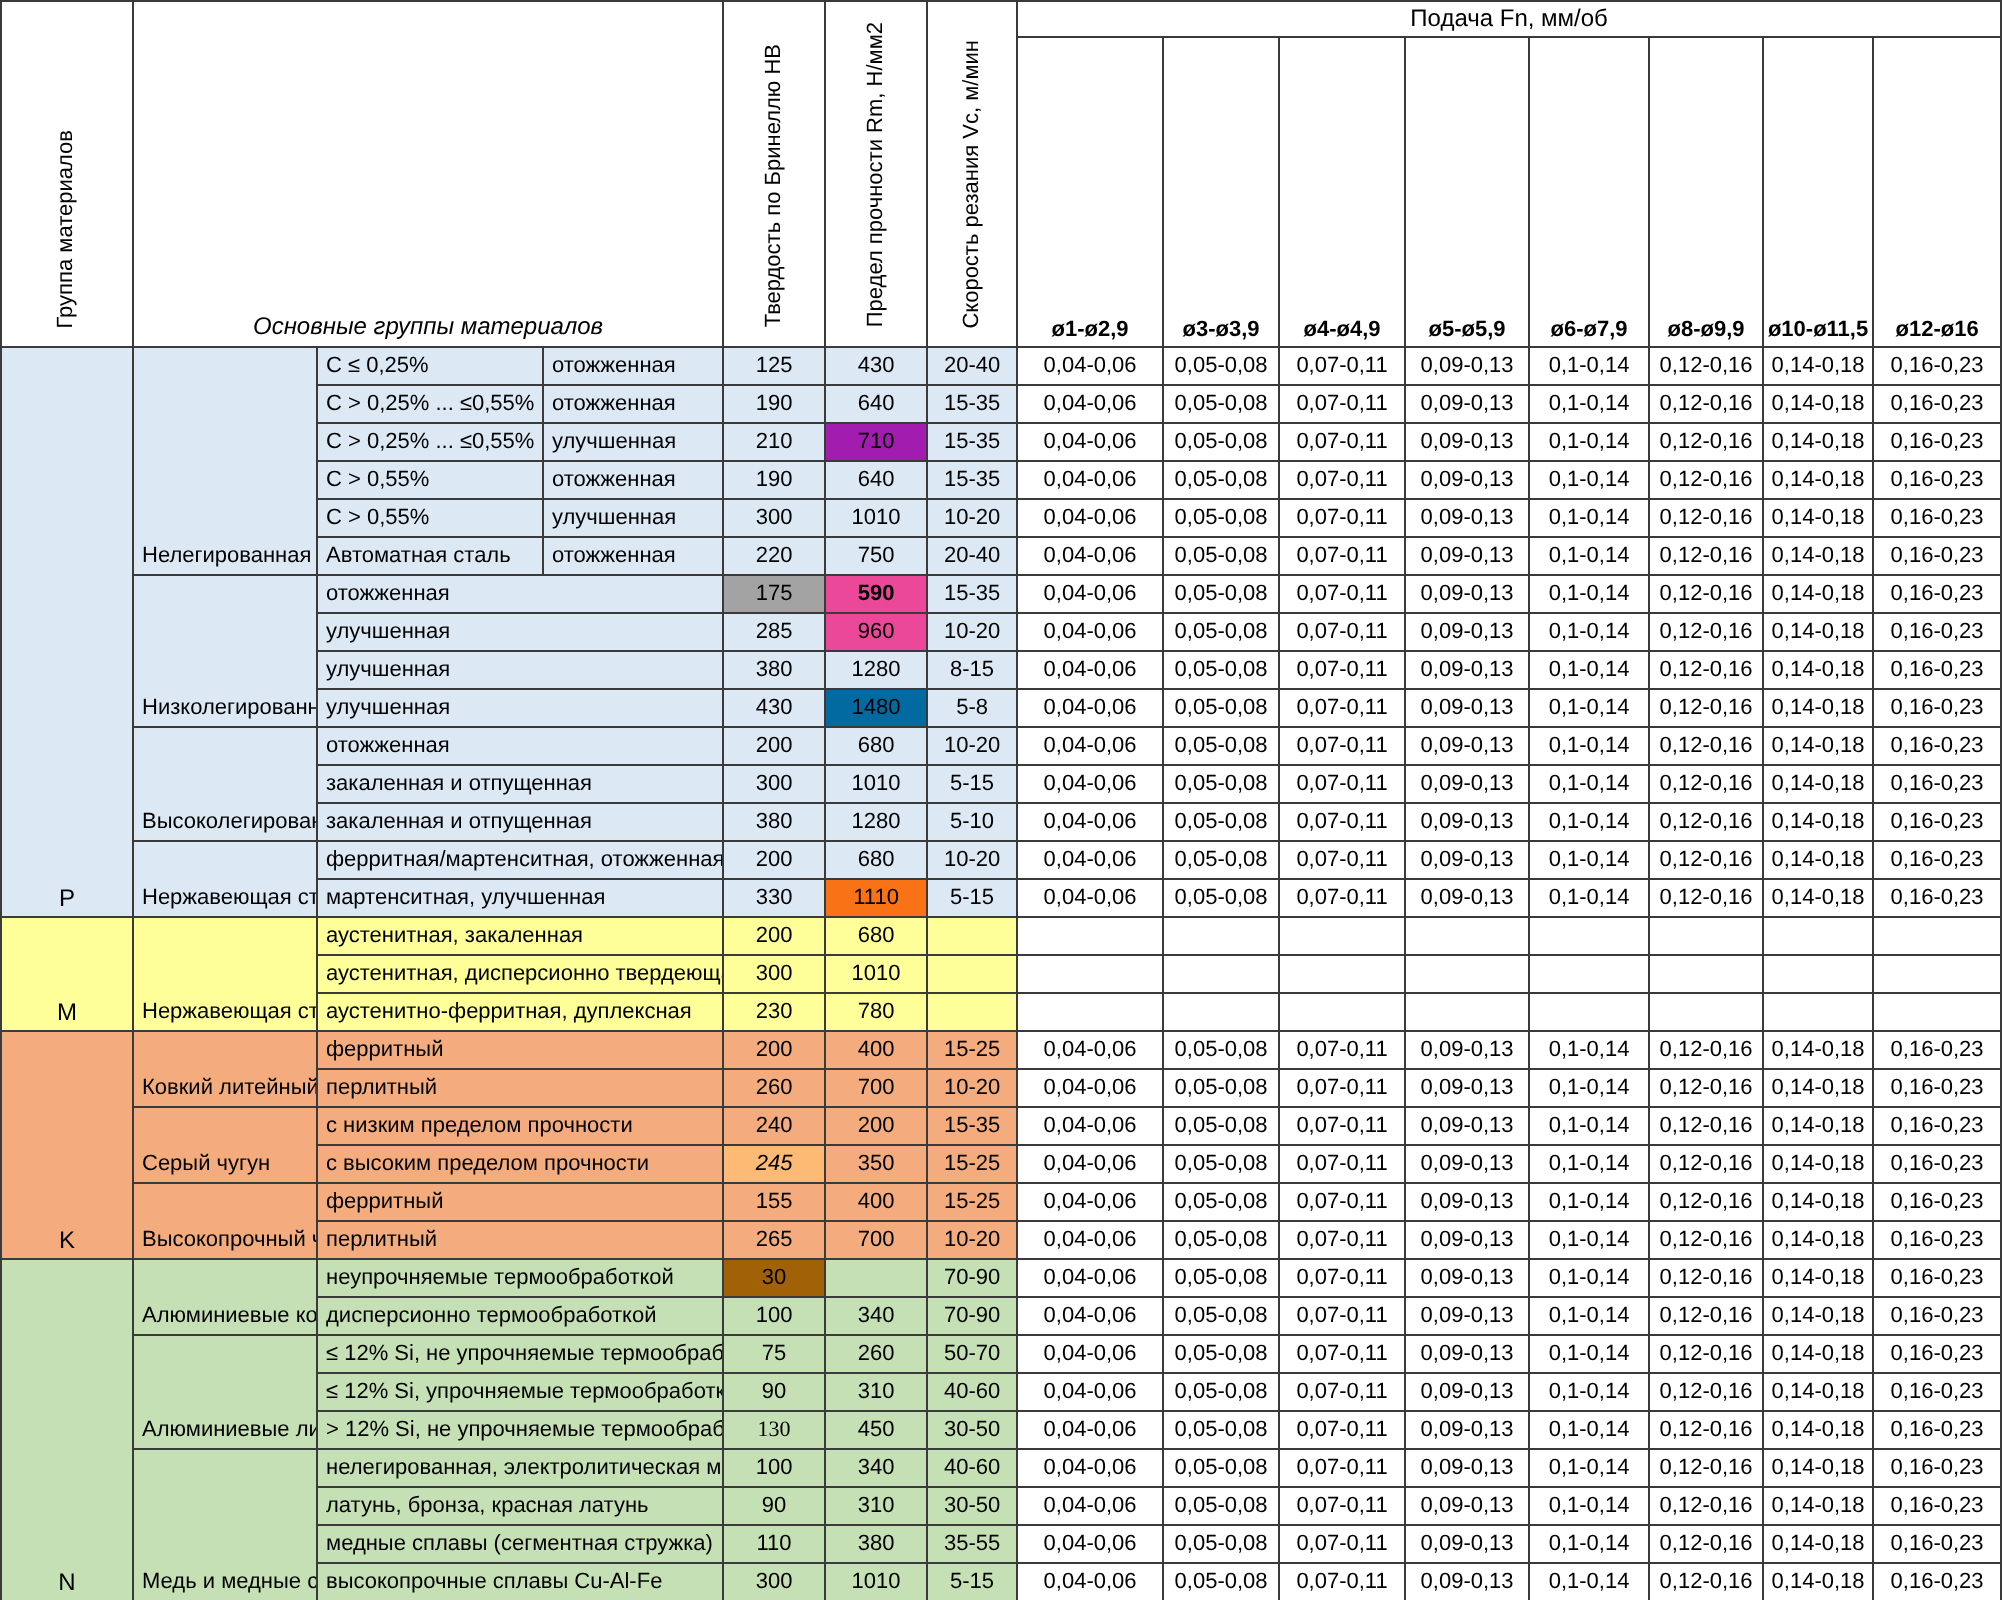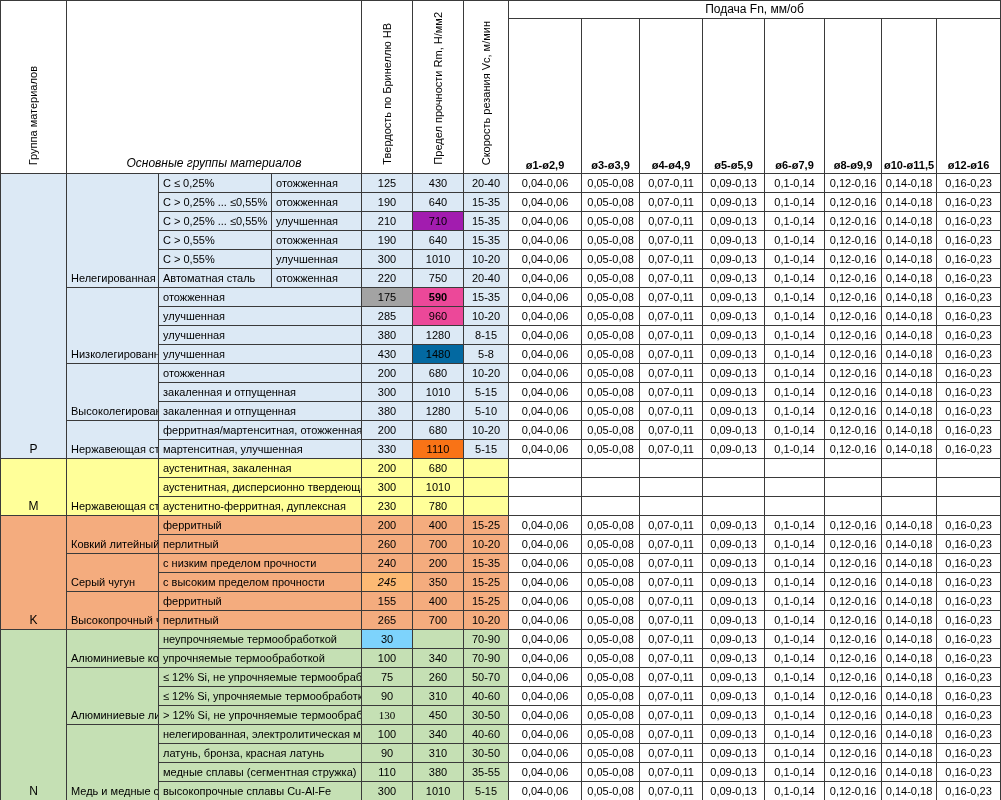--- a/index.html
+++ b/index.html
@@ -456,34 +456,34 @@
           <td class="feed">0,09-0,13</td>
           <td class="feed">0,1-0,14</td>
           <td class="feed">0,12-0,16</td>
           <td class="feed">0,14-0,18</td>
           <td class="feed">0,16-0,23</td>
         </tr>
         <tr>
           <td class="letter" rowspan="9" style="background: rgb(197, 224, 180);">N</td>
           <td class="family" rowspan="2" style="background: rgb(197, 224, 180);">Алюминиевые кованые сплавы</td>
           <td class="sub" colspan="2" style="background: rgb(197, 224, 180);">неупрочняемые термообработкой</td>
-          <td class="num" style="background: #7dd3fc;">30</td>
+          <td class="num" style="background: #a16207;">30</td>
           <td class="num" style="background: rgb(197, 224, 180);"></td>
           <td class="num" style="background: rgb(197, 224, 180);">70-90</td>
           <td class="feed">0,04-0,06</td>
           <td class="feed">0,05-0,08</td>
           <td class="feed">0,07-0,11</td>
           <td class="feed">0,09-0,13</td>
           <td class="feed">0,1-0,14</td>
           <td class="feed">0,12-0,16</td>
           <td class="feed">0,14-0,18</td>
           <td class="feed">0,16-0,23</td>
         </tr>
         <tr>
-          <td class="sub" colspan="2" style="background: rgb(197, 224, 180);">упрочняемые термообработкой</td>
+          <td class="sub" colspan="2" style="background: rgb(197, 224, 180);">дисперсионно термообработкой</td>
           <td class="num" style="background: rgb(197, 224, 180);">100</td>
           <td class="num" style="background: rgb(197, 224, 180);">340</td>
           <td class="num" style="background: rgb(197, 224, 180);">70-90</td>
           <td class="feed">0,04-0,06</td>
           <td class="feed">0,05-0,08</td>
           <td class="feed">0,07-0,11</td>
           <td class="feed">0,09-0,13</td>
           <td class="feed">0,1-0,14</td>
           <td class="feed">0,12-0,16</td>
           <td class="feed">0,14-0,18</td>

